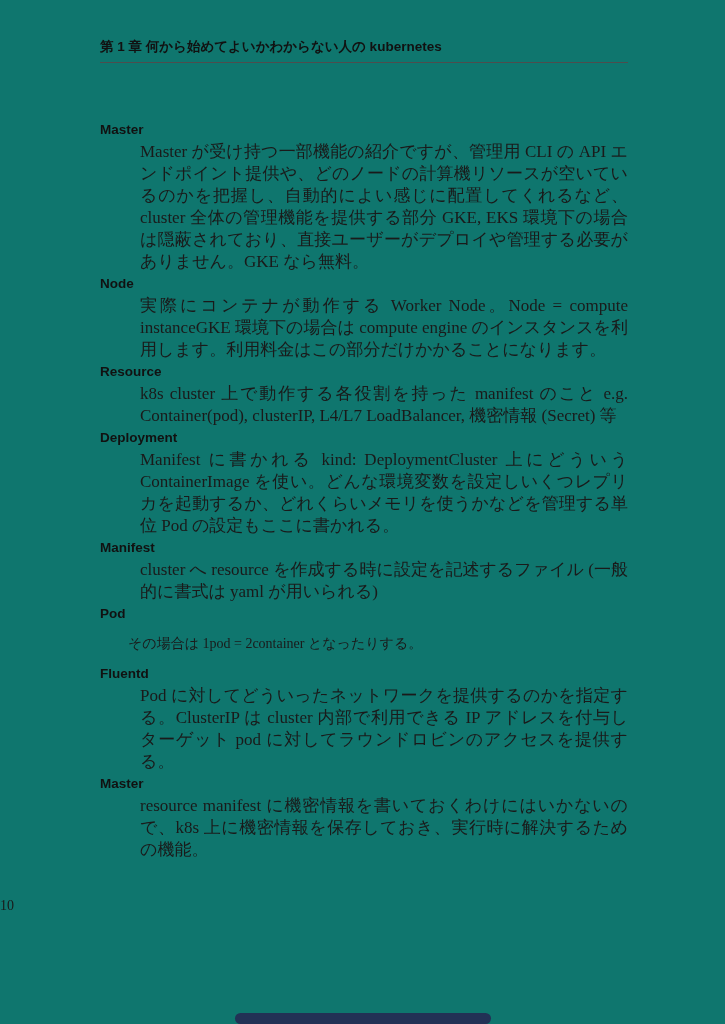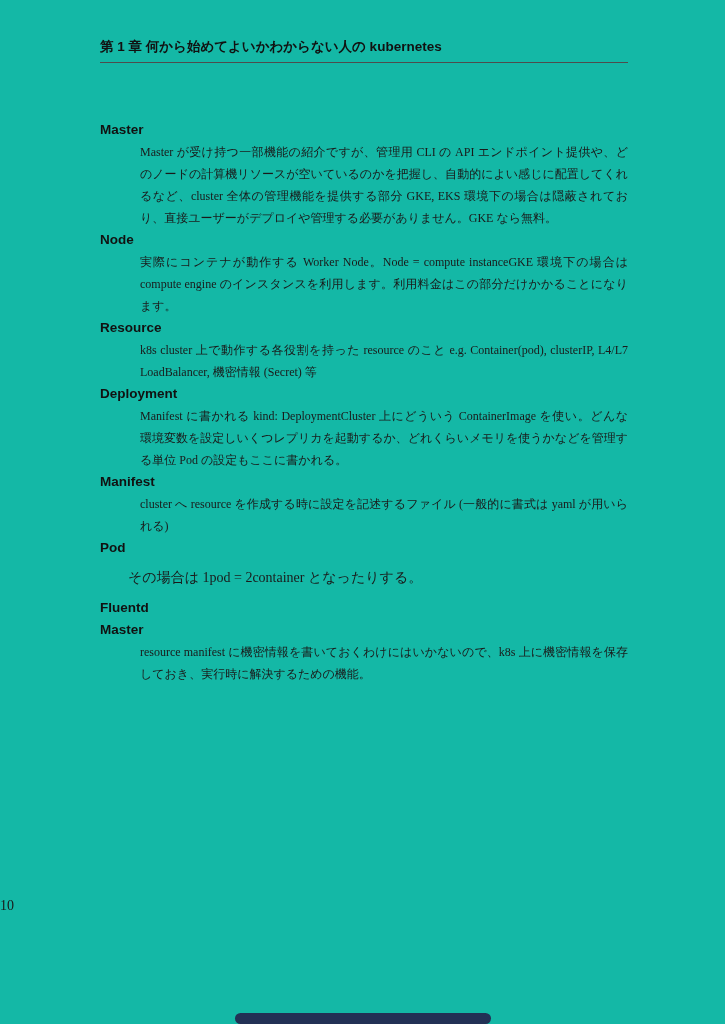--- a/index.html
+++ b/index.html
@@ -8,21 +8,21 @@
     width: 725px;
     height: 1024px;
     position: relative;
     font-family: "Liberation Serif", "DejaVu Serif", serif;
     color: #1a1a1a;
     overflow: hidden;
   }
   .page {
     position: absolute;
     inset: 0;
-    background: #14b8a6;
+    background: #0f766e;
   }
   .chapter-header {
     position: absolute;
     top: 38px;
     left: 100px;
     width: 528px;
     font-family: "Liberation Sans", "DejaVu Sans", sans-serif;
     font-weight: bold;
     font-size: 13.5px;
     line-height: 17px;
@@ -40,21 +40,21 @@
   .section-term {
     font-family: Liberation Sans, sans-serif;
     font-weight: bold;
     font-size: 13.5px;
     line-height: 22px;
     color: #111111;
   }
   .section-body {
     margin-left: 40px;
     width: 488px;
-    font-size: 12px;
+    font-size: 17px;
     line-height: 22px;
     text-align: justify;
     color: #1a1a1a;
   }
   .pod-note {
     margin-left: 28px;
     margin-top: 8px;
     margin-bottom: 8px;
     font-size: 14px;
     line-height: 22px;
@@ -94,40 +94,41 @@
       <div class="section-body">Master が受け持つ一部機能の紹介ですが、管理用 CLI の API エンドポイント提供や、どのノードの計算機リソースが空いているのかを把握し、自動的によい感じに配置してくれるなど、cluster 全体の管理機能を提供する部分 GKE, EKS 環境下の場合は隠蔽されており、直接ユーザーがデプロイや管理する必要がありません。GKE なら無料。</div>
     </div>
 
     <div class="section">
       <div class="section-term">Node</div>
       <div class="section-body">実際にコンテナが動作する Worker Node。Node = compute instanceGKE 環境下の場合は compute engine のインスタンスを利用します。利用料金はこの部分だけかかることになります。</div>
     </div>
 
     <div class="section">
       <div class="section-term">Resource</div>
-      <div class="section-body">k8s cluster 上で動作する各役割を持った resource のこと e.g. Container(pod), clusterIP, L4/L7 LoadBalancer, 機密情報 (Secret) 等</div>
+      <div class="section-body">k8s cluster 上で動作する各役割を持った manifest のこと e.g. Container(pod), clusterIP, L4/L7 LoadBalancer, 機密情報 (Secret) 等</div>
     </div>
 
     <div class="section">
       <div class="section-term">Deployment</div>
       <div class="section-body">Manifest に書かれる kind: DeploymentCluster 上にどういう ContainerImage を使い。どんな環境変数を設定しいくつレプリカを起動するか、どれくらいメモリを使うかなどを管理する単位 Pod の設定もここに書かれる。</div>
     </div>
 
     <div class="section">
       <div class="section-term">Manifest</div>
       <div class="section-body">cluster へ resource を作成する時に設定を記述するファイル (一般的に書式は yaml が用いられる)</div>
     </div>
 
     <div class="section">
       <div class="section-term">Pod</div>
       <div class="pod-note">その場合は 1pod = 2container となったりする。</div>
     </div>
 
     <div class="section">
       <div class="section-term">Fluentd</div>
+      <div class="section-body">Pod に対してどういったネットワークを提供するのかを指定する。ClusterIP は cluster 内部で利用できる IP アドレスを付与しターゲット pod に対してラウンドロビンのアクセスを提供する。</div>
     </div>
 
     <div class="section">
       <div class="section-term">Master</div>
       <div class="section-body">resource manifest に機密情報を書いておくわけにはいかないので、k8s 上に機密情報を保存しておき、実行時に解決するための機能。</div>
     </div>
 
   </div>
 
   <div class="page-number">10</div>

